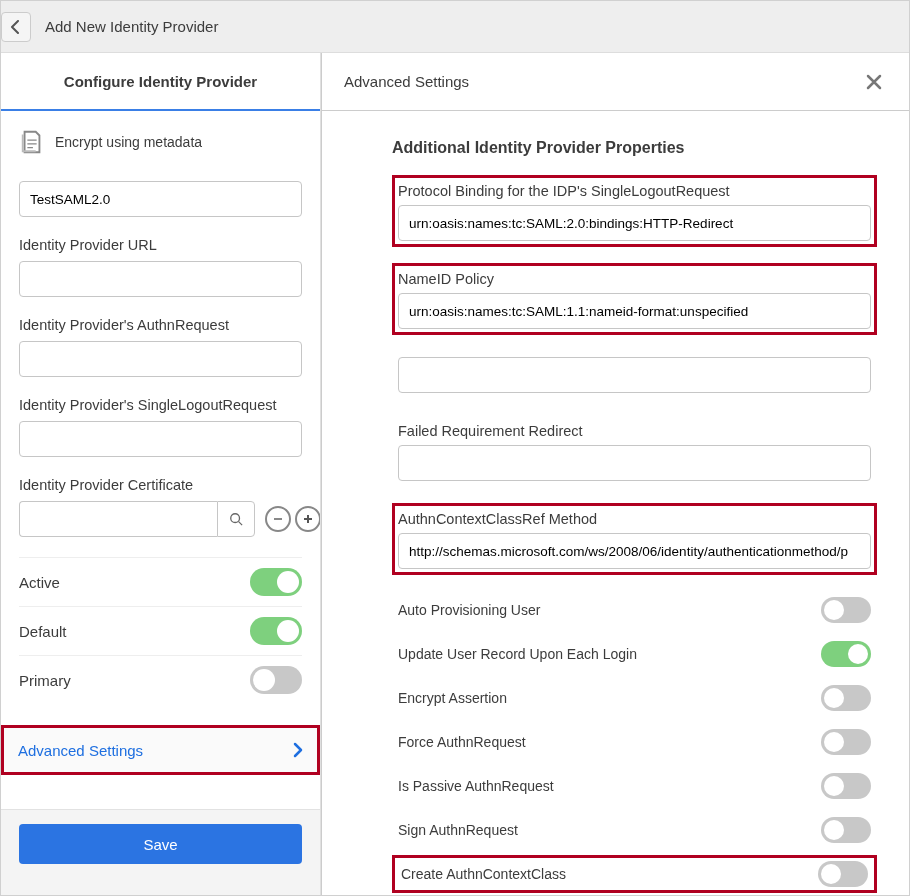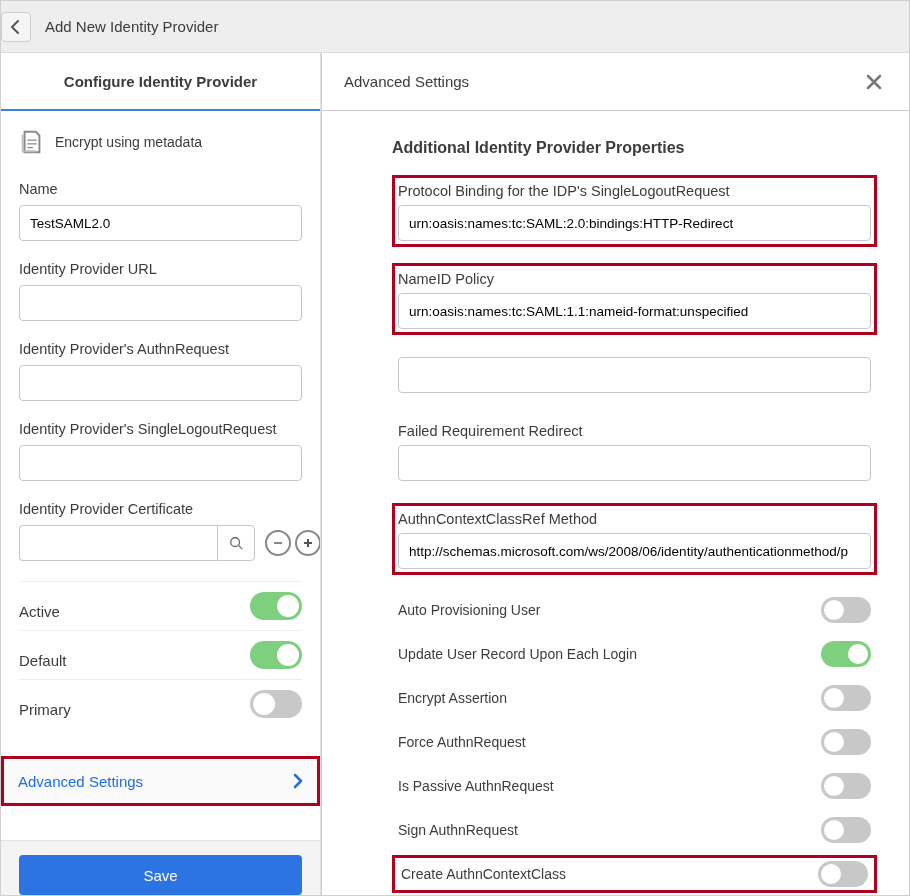--- a/index.html
+++ b/index.html
@@ -147,21 +147,21 @@
     display: flex;
     align-items: center;
     justify-content: center;
     cursor: pointer;
     color: #888;
     font-weight: bold;
   }
 
   .toggle-row {
     display: flex;
-    align-items: flex-end;
+    align-items: center;
     justify-content: space-between;
     padding: 10px 0;
     border-top: 1px solid #eee;
   }
   .toggle-row:first-of-type { border-top: none; }
   .toggle-row-label {
     font-size: 15px;
   }
 
   .toggle {
@@ -193,21 +193,21 @@
     align-items: center;
     justify-content: space-between;
     padding: 0 14px;
     color: #1e6fe0;
     font-size: 15px;
     cursor: pointer;
     margin-top: 8px;
   }
 
   .save-bar {
-    padding: 14px 18px 0 18px;
+    padding: 14px 18px 31px 18px;
     background: #f4f4f4;
     border-top: 1px solid #e2e2e2;
   }
   .save-btn {
     width: 100%;
     height: 40px;
     background: #2b74e2;
     color: #fff;
     border: none;
     border-radius: 4px;
@@ -297,21 +297,20 @@
         <div class="autofill">
           <svg class="autofill-icon" viewBox="0 0 28 28">
             <path d="M6 3 h12 l4 4 v18 h-16 z" fill="none" stroke="#888" stroke-width="2"></path>
             <path d="M9 12 h10 M9 16 h10 M9 20 h6" stroke="#888" stroke-width="1.5"></path>
             <path d="M4 6 v18 h14" fill="none" stroke="#bbb" stroke-width="2"></path>
           </svg>
           <span>Encrypt using metadata</span>
         </div>
 
         <div class="field">
-          <label class="field-label">Name</label>
           <input class="text-input" value="TestSAML2.0" style="">
         </div>
 
         <div class="field">
           <label class="field-label">Identity Provider URL</label>
           <input class="text-input" value="" style="">
         </div>
 
         <div class="field">
           <label class="field-label">Identity Provider's AuthnRequest</label>

